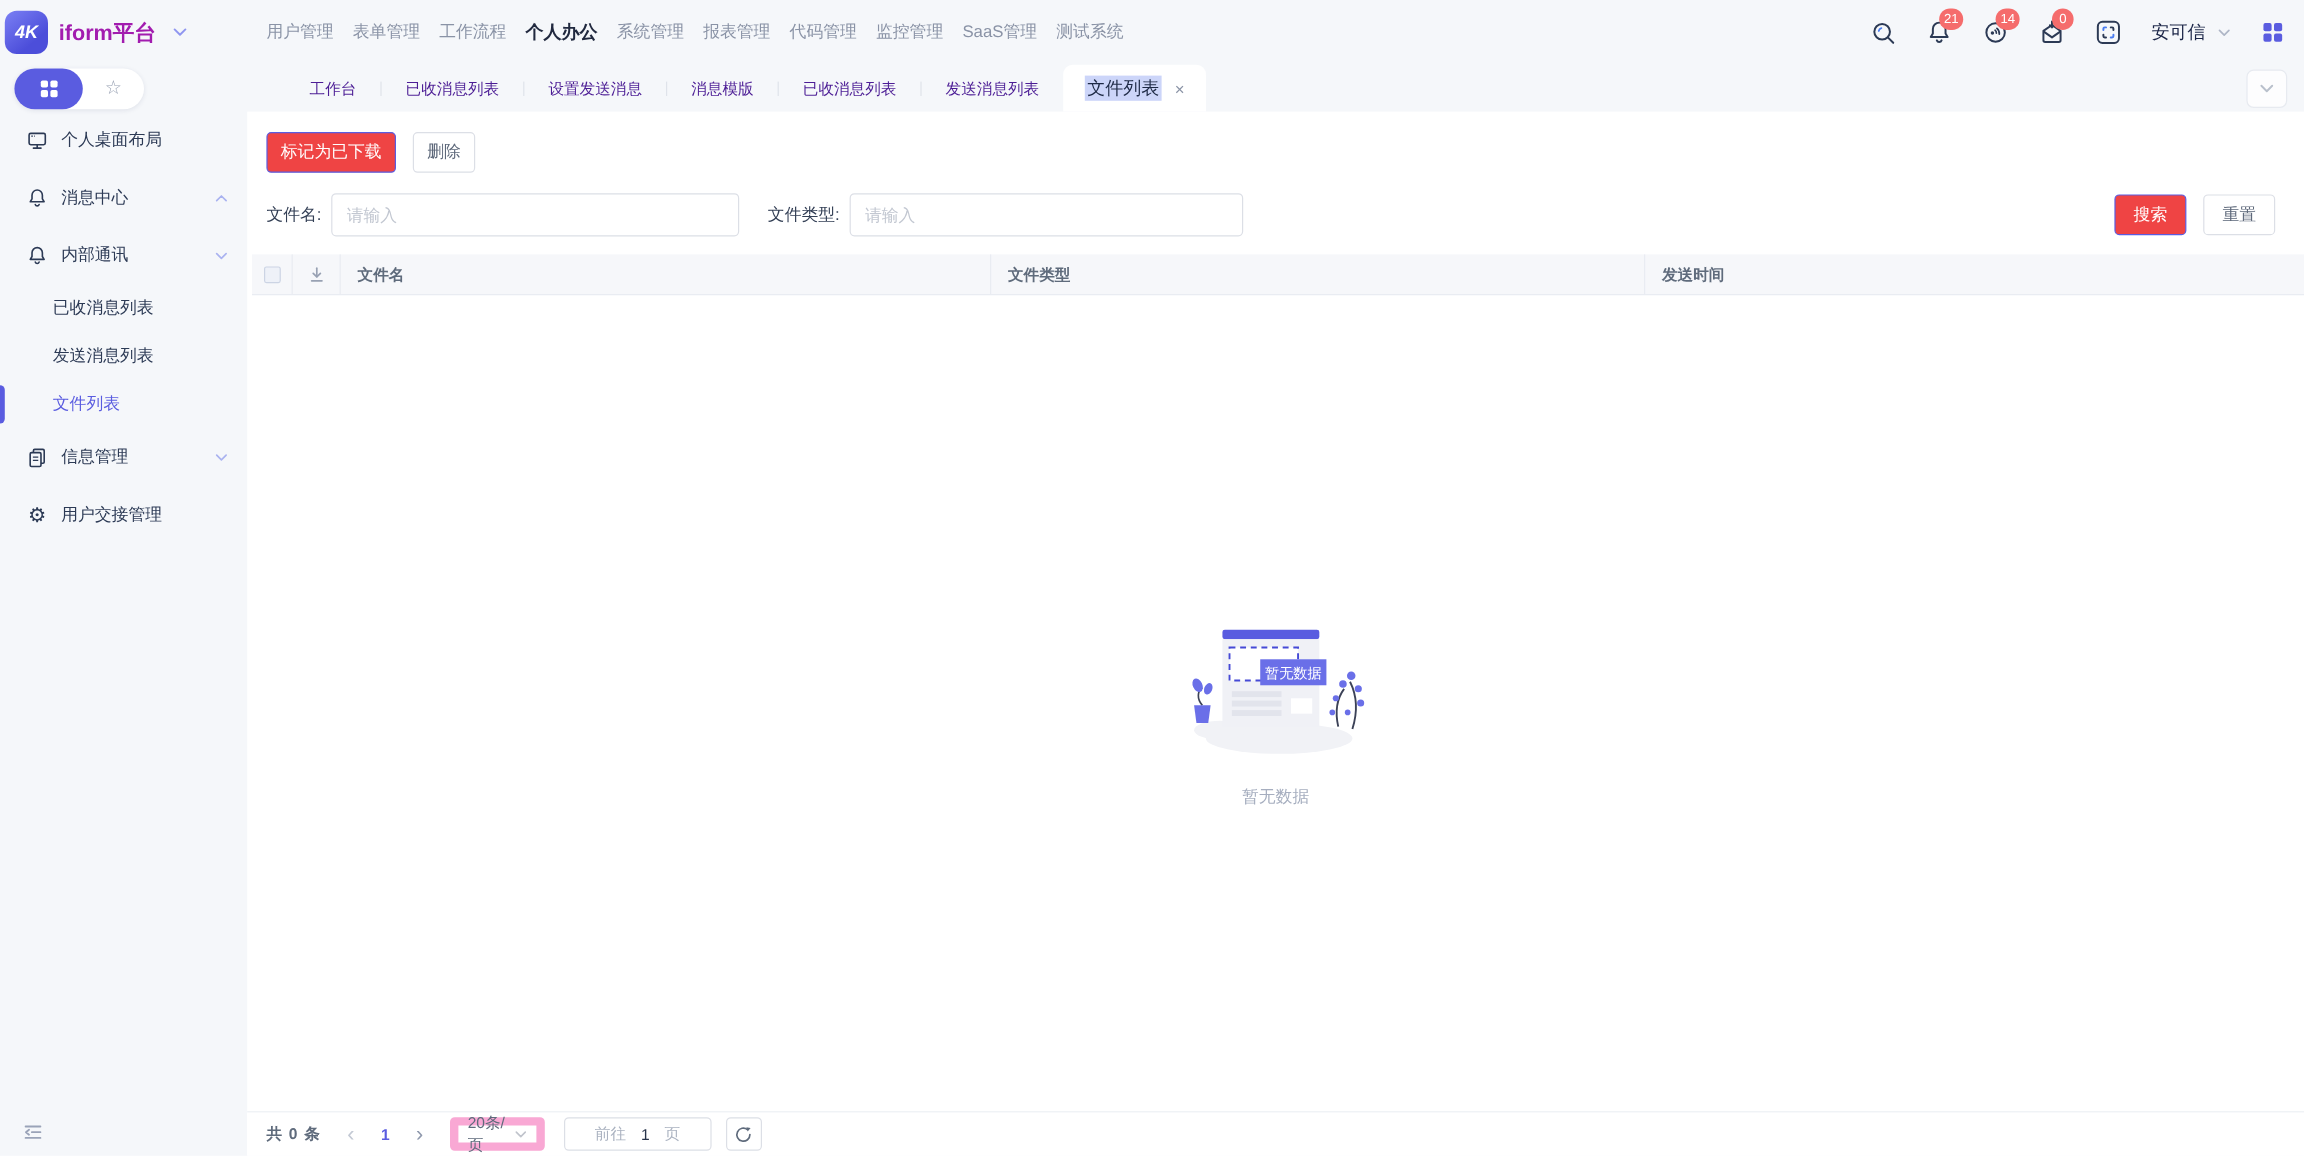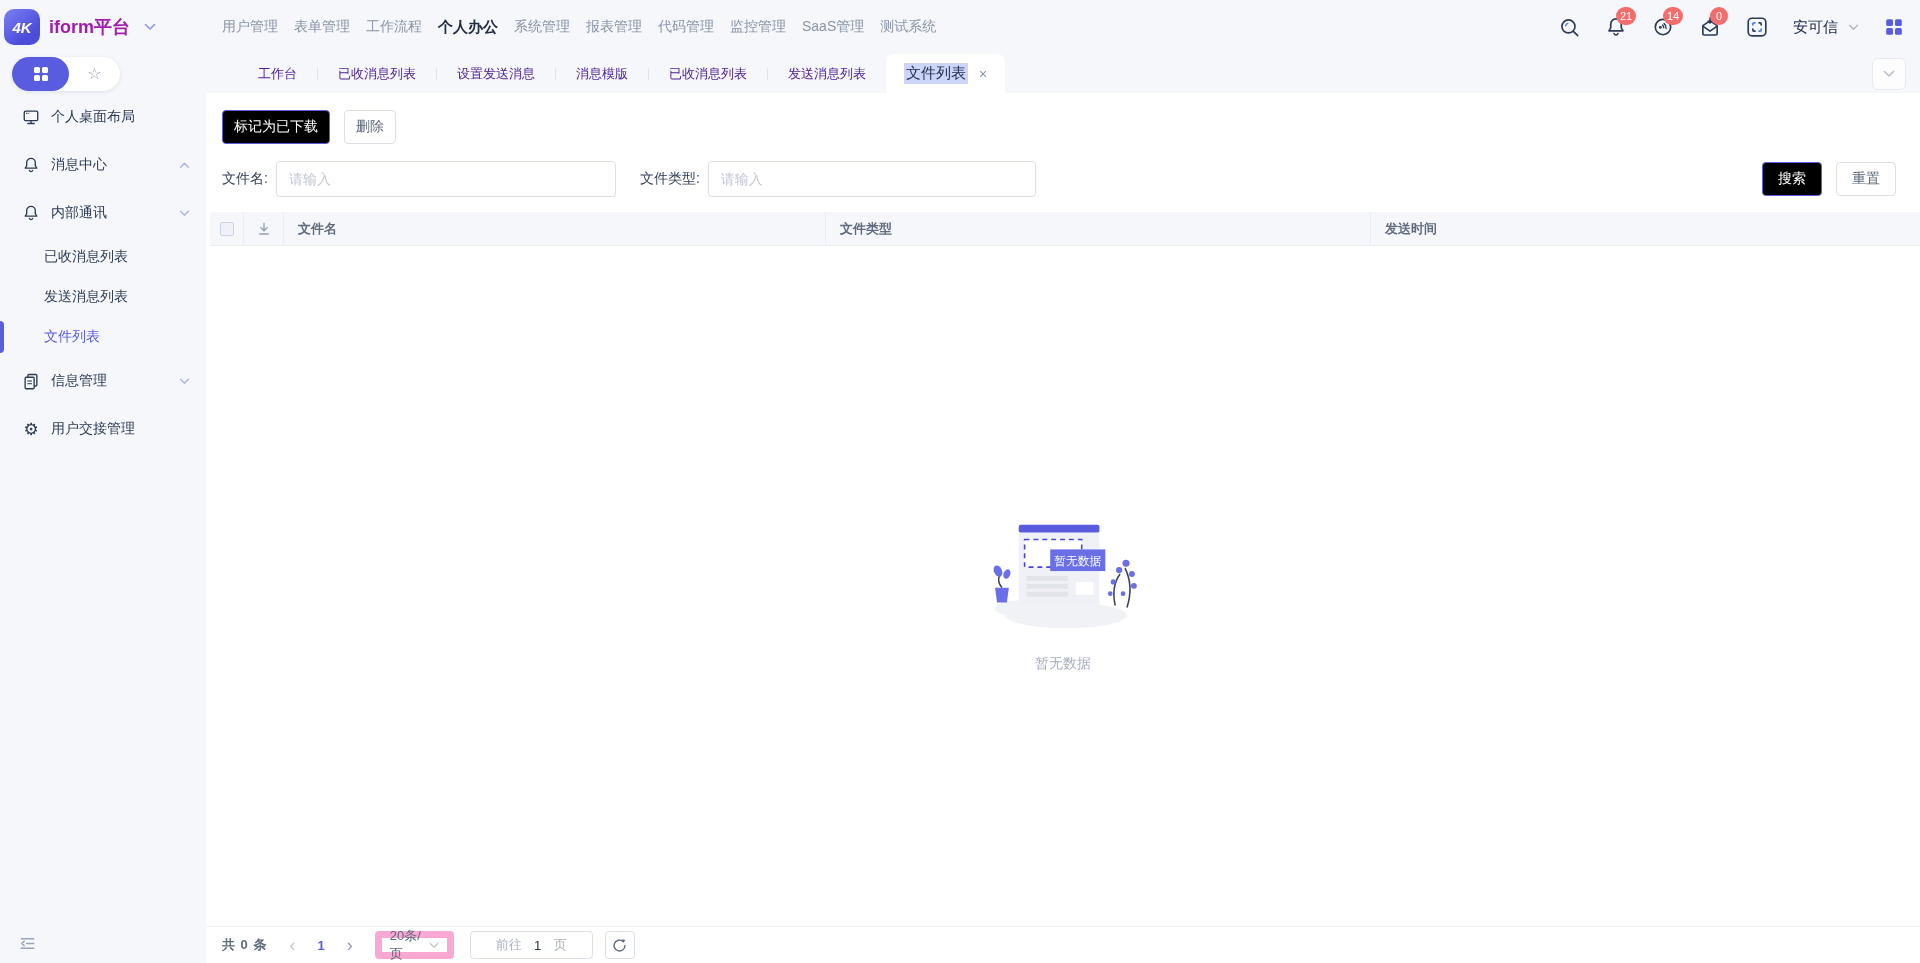--- a/index.html
+++ b/index.html
@@ -64,21 +64,21 @@
   .gear-glyph { font-size:17px; line-height:1; color:#2c3a55; font-style:normal; }
   .collapse-btn { position:absolute; left:18px; bottom:10px; color:#9aa3b8;
     cursor:pointer; display:flex; }
 
   
   .main { position:absolute; top:93px; left:206px; right:0; bottom:0; background:#fff; }
   .actions { display:flex; gap:14px; padding:17px 0 0 16px; }
   .btn { font-size:14px; border-radius:4px; height:34px; display:inline-flex;
     align-items:center; justify-content:center; cursor:pointer; white-space:nowrap;
     font-family:"Liberation Sans", sans-serif; }
-  .btn-primary { background:#000000; color:#fff; border:1px solid #5a5ce0; padding:0 11px; }
+  .btn-primary { background:#ef4444; color:#fff; border:1px solid #5a5ce0; padding:0 11px; }
   .btn-default { background:#fff; color:#5c6779; border:1px solid #dcdfe6; padding:0 11px; }
   .filters { display:flex; align-items:center; margin-top:17px; padding:0 24px 0 16px; }
   .flabel { font-size:14px; color:#333f55; margin-right:8px; white-space:nowrap; }
   .flabel.second { margin-left:24px; }
   .finput { width:340px; height:36px; border:1px solid #dcdfe6; border-radius:4px;
     padding:0 12px; font-size:14px; color:#333; outline:none; background:#fff;
     font-family:"Liberation Sans", sans-serif; }
   .finput.type { width:328px; }
   .finput::placeholder { color:#c2c7d1; }
   .filters-right { margin-left:auto; display:flex; gap:14px; }

